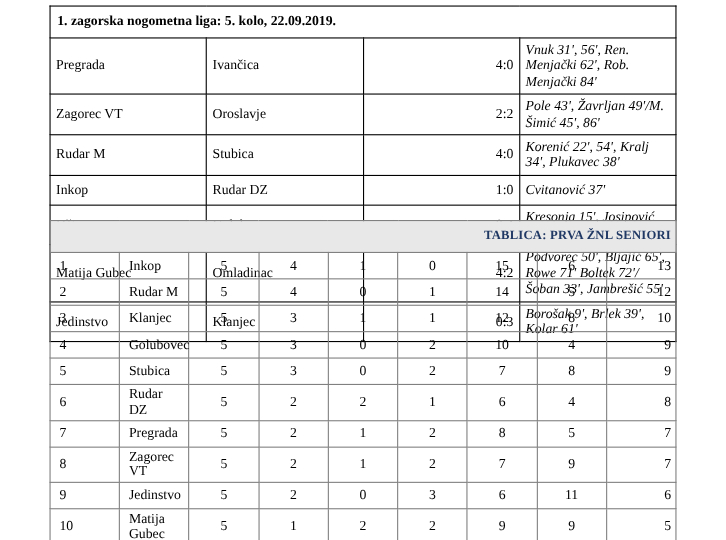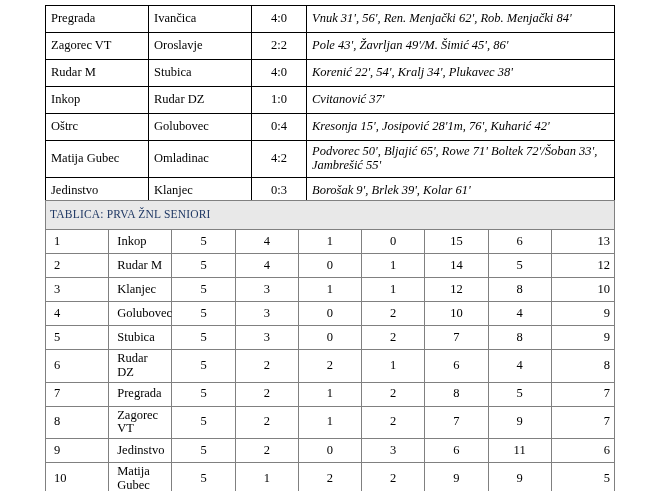--- a/index.html
+++ b/index.html
@@ -37,21 +37,21 @@
     line-height: 1.15;
     height: 19px;
   }
   table.results tr.header-row td {
     font-weight: bold;
     font-size: 12.5px;
     padding: 4px 6px 5px 6px;
   }
   .col-home { width: 92px; }
   .col-away { width: 92px; }
-  .col-score { width: 44px; text-align: center; }
+  .col-score { width: 44px; text-align: right; }
   .col-scorers { width: auto; font-style: italic; }
 
   
   .standings-wrap {
     position: absolute;
     left: 45px;
     top: 200px;
     width: 570px;
   }
   table.standings {
@@ -62,38 +62,41 @@
     font-size: 12.5px;
   }
   table.standings td {
     border: 1px solid #808080;
     padding: 2px 4px;
     height: 19px;
     line-height: 1.1;
   }
   table.standings tr.title-row td {
     background: #e8e8e8;
-    text-align: left;
-    font-weight: normal;
+    text-align: right;
+    font-weight: bold;
     font-size: 11.5px;
     letter-spacing: 0.2px;
     padding: 4px 4px 5px 4px;
     color: #1f3864;
   }
   .st-pos { width: 34px; text-align: left; padding-left: 8px !important; }
   .st-team { width: 152px; text-align: left; padding-left: 8px !important; }
   .st-num { width: 54px; text-align: center; }
   .st-last { width: 54px; text-align: right; }
 </style>
 </head>
 <body>
 
 <div class="results-wrap">
   <table class="results">
     <tbody>
+      <tr class="header-row">
+        <td colspan="4">1. zagorska nogometna liga: 5. kolo, 22.09.2019.</td>
+      </tr>
 
       <tr>
         <td class="col-home">Pregrada</td>
         <td class="col-away">Ivančica</td>
         <td class="col-score">4:0</td>
         <td class="col-scorers">Vnuk 31', 56', Ren. Menjački 62', Rob. Menjački 84'</td>
       </tr>
 
       <tr>
         <td class="col-home">Zagorec VT</td>

